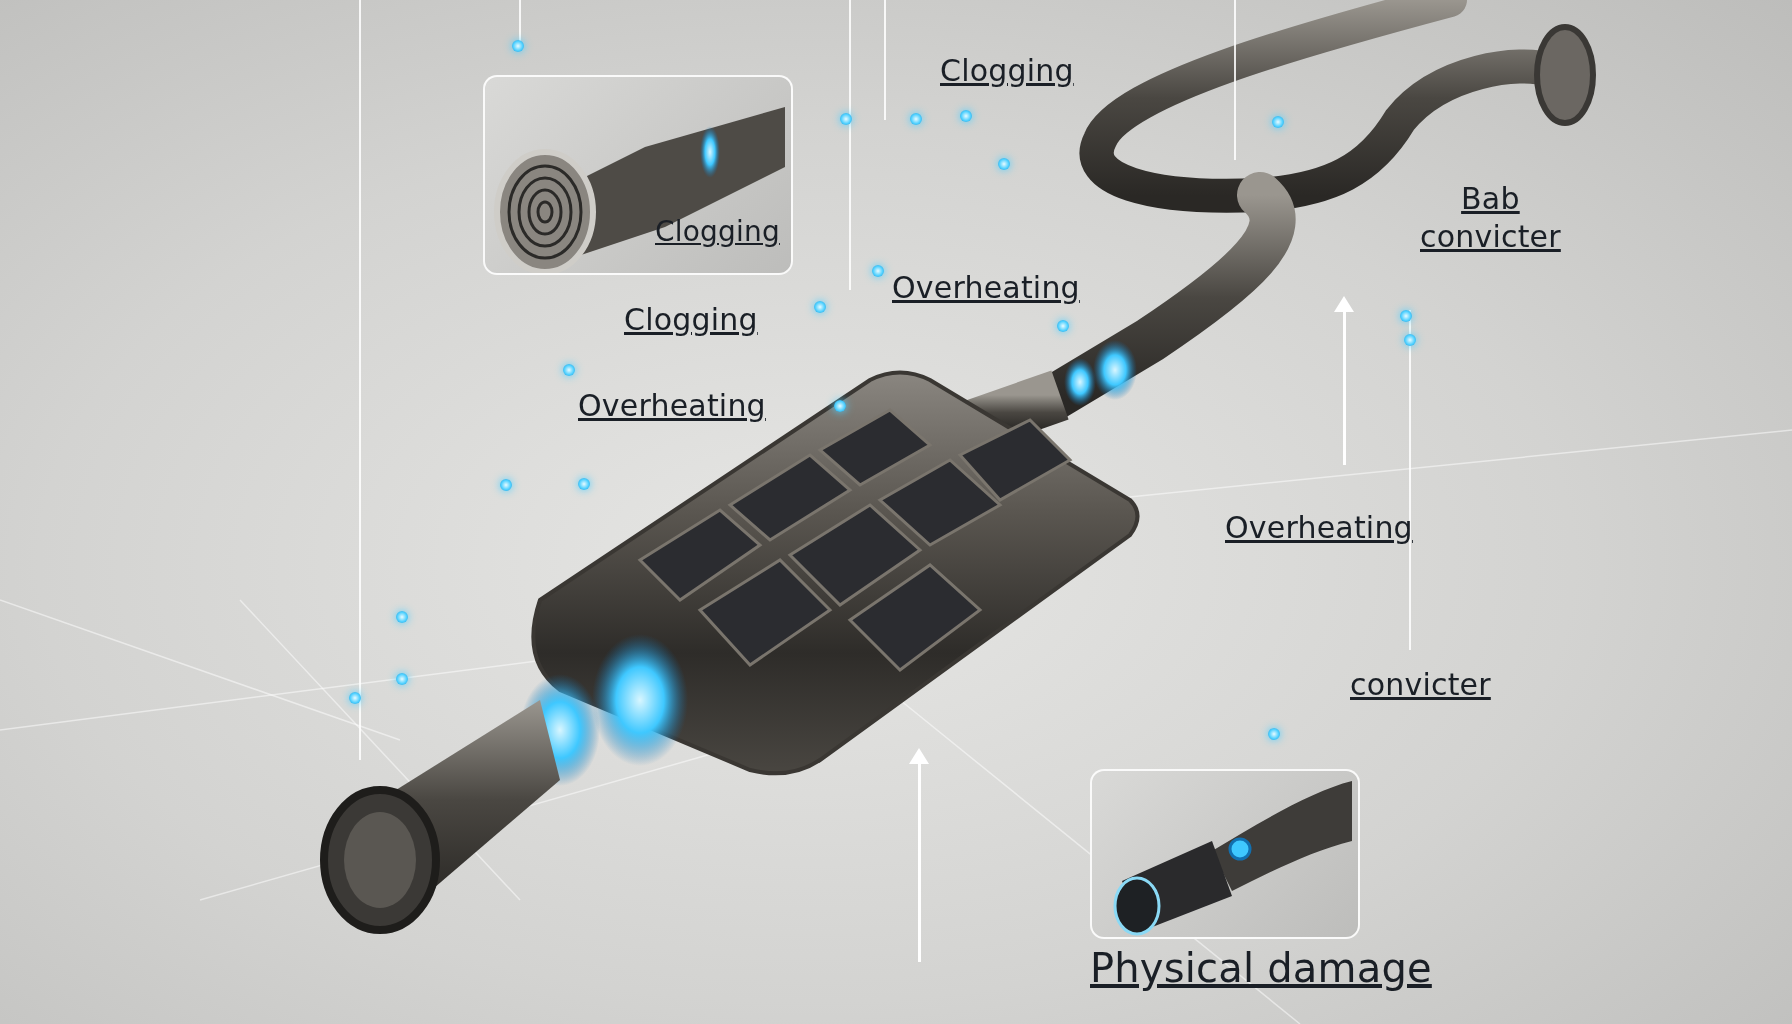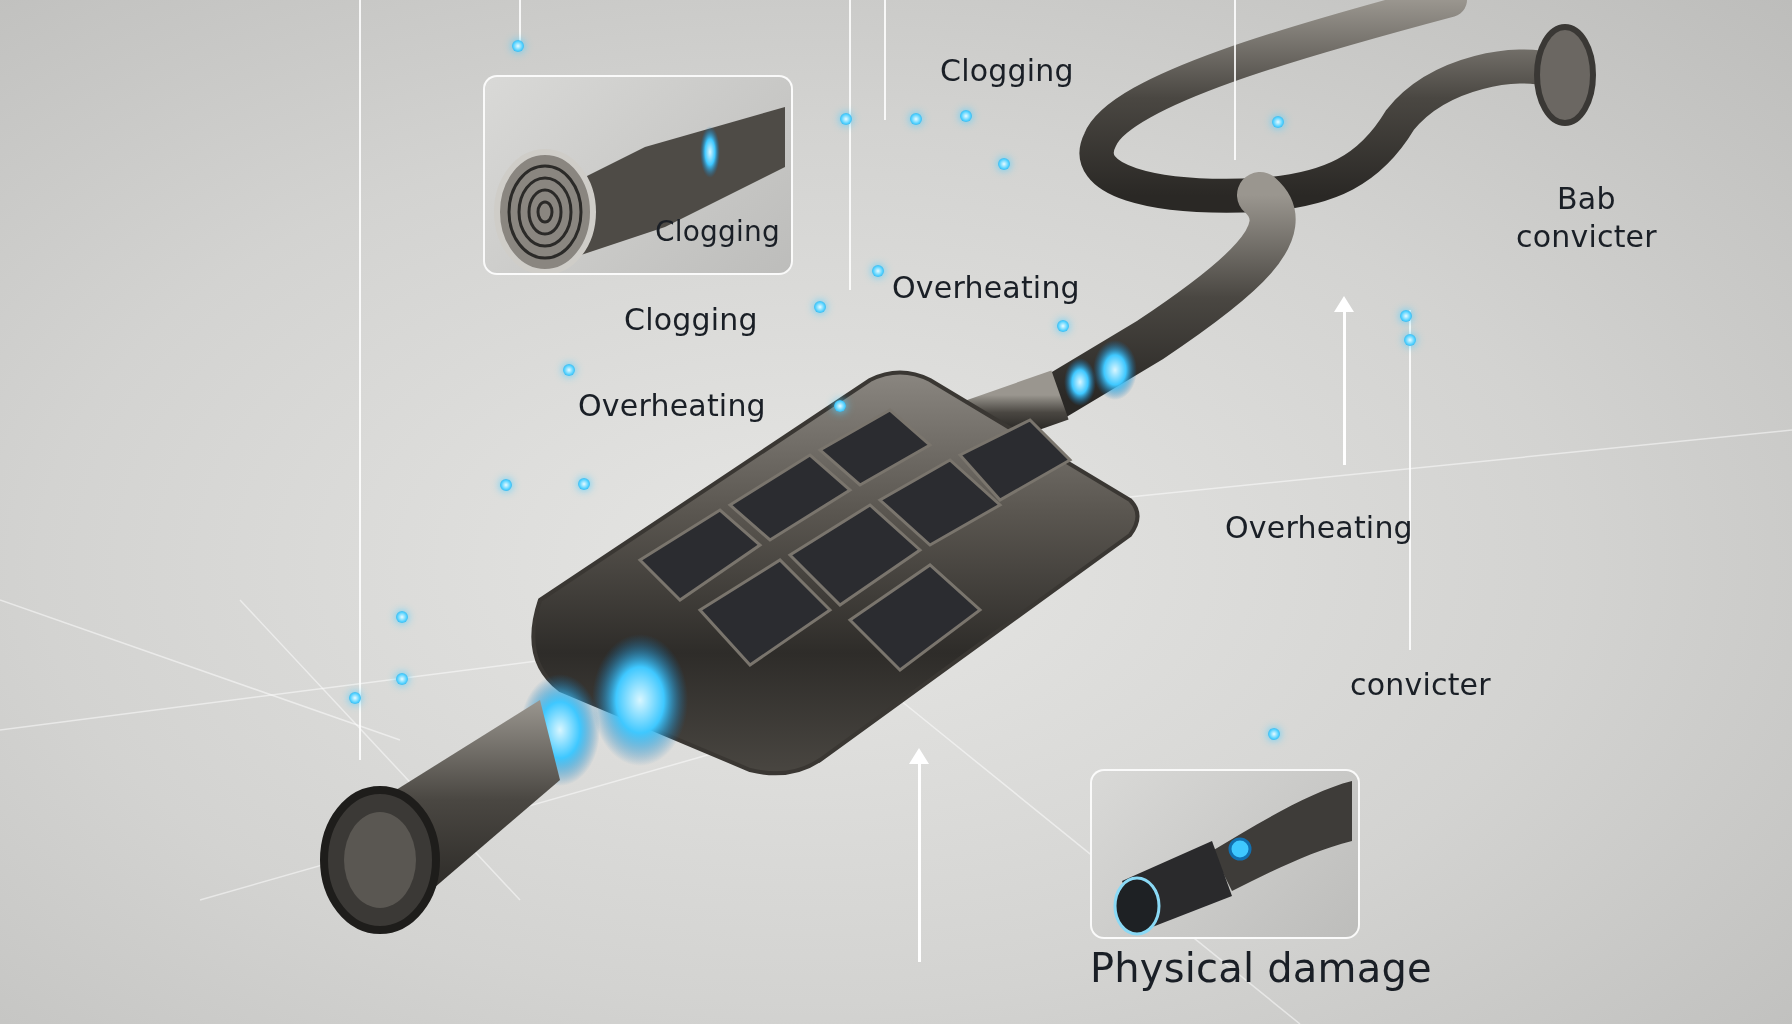--- a/index.html
+++ b/index.html
@@ -1,19 +1,19 @@
 <!DOCTYPE html>
 <html><head>
 <meta charset="utf-8">
 <style>
   html,body{margin:0;padding:0;}
   body{width:1792px;height:1024px;overflow:hidden;position:relative;
        background:radial-gradient(ellipse at 45% 55%, #e6e6e4 0%, #d3d3d1 55%, #bdbdbb 100%);
        font-family:"DejaVu Sans","Liberation Sans",sans-serif;}
-  .label{position:absolute;color:#1a1f26;font-size:30px;white-space:nowrap;letter-spacing:0.2px;}
+  .label{position:absolute;color:#1a1f26;font-size:30px;white-space:nowrap;letter-spacing:0.2px;text-decoration:underline;}
   .dot{position:absolute;width:12px;height:12px;border-radius:50%;
        background:radial-gradient(circle,#e8fbff 0%,#4fd0ff 55%,#168fd0 100%);
        box-shadow:0 0 8px #4fd0ff;}
   .inset{position:absolute;border:2px solid rgba(255,255,255,0.9);border-radius:14px;
          background:linear-gradient(135deg,#d9d9d7,#bdbdbb);overflow:hidden;}
   .arrow{position:absolute;width:3px;background:#fff;}
   .arrow::before{content:"";position:absolute;top:-14px;left:-9px;border-left:10px solid transparent;
          border-right:10px solid transparent;border-bottom:16px solid #fff;}
   svg{position:absolute;left:0;top:0;}
 </style>
@@ -131,17 +131,17 @@
     <circle cx="148" cy="78" r="10" fill="#3fc8ff" stroke="#1270b0" stroke-width="3"></circle>
   </svg>
 </div>
 
 <span class="label" style="left:940px;top:53px;">Clogging</span>
 <span class="label" style="left:624px;top:302px;">Clogging</span>
 <span class="label" style="left:892px;top:270px;">Overheating</span>
 <span class="label" style="left:578px;top:388px;">Overheating</span>
 <span class="label" style="left:1225px;top:510px;">Overheating</span>
 <span class="label" style="left:1350px;top:667px;">convicter</span>
-<div class="label" style="left:1516px;top:180px;text-align:center;line-height:38px;">
+<div class="label" style="left:1420px;top:180px;text-align:center;line-height:38px;">
   <div>Bab</div>
   <div>convicter</div>
 </div>
 <span class="label" style="left:1090px;top:945px;font-size:40px;">Physical damage</span>
 
 </body></html>

